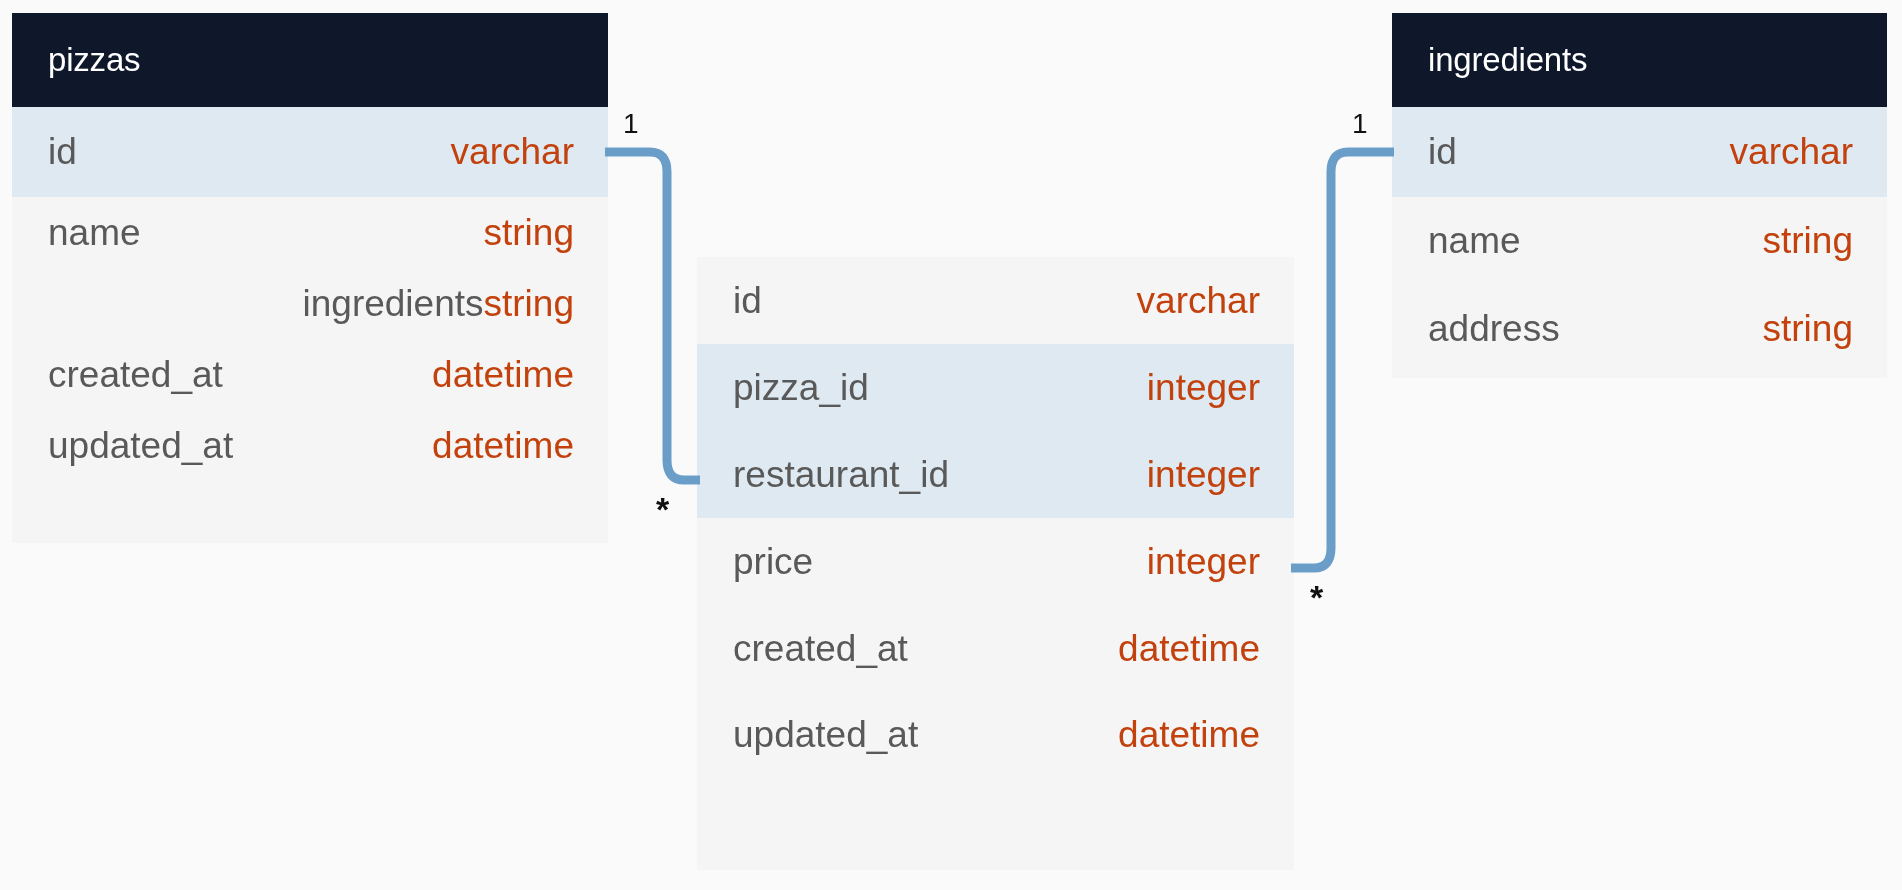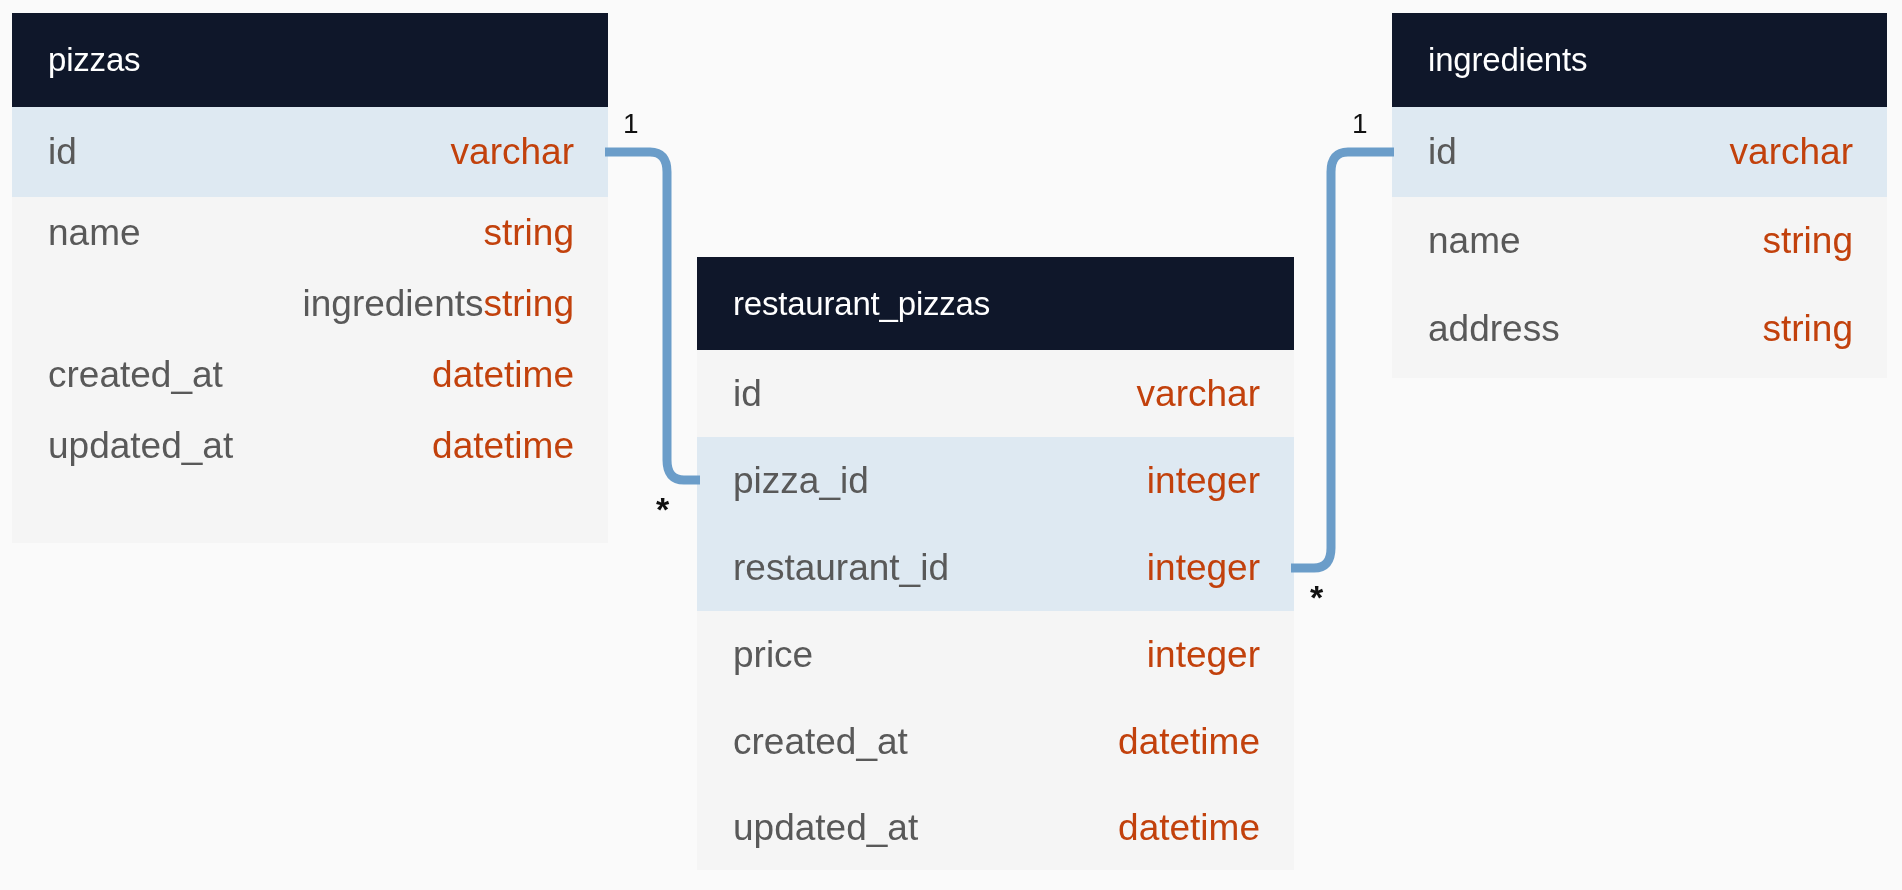--- a/index.html
+++ b/index.html
@@ -116,21 +116,20 @@
       <span class="er-col-type">datetime</span>
     </div>
 
     <div class="er-row" style="height:71px;">
       <span class="er-col-name">updated_at</span>
       <span class="er-col-type">datetime</span>
     </div>
   </div>
 
   <div class="er-table" id="table-restaurant-pizzas" style="left:697px; top:257px; width:597px; height:613px;">
-    <div class="er-header" style="height:93px;">restaurant_pizzas</div>
 
     <div class="er-row" style="height:87px;">
       <span class="er-col-name">id</span>
       <span class="er-col-type">varchar</span>
     </div>
 
     <div class="er-row pk" style="height:87px;">
       <span class="er-col-name">pizza_id</span>
       <span class="er-col-type">integer</span>
     </div>

